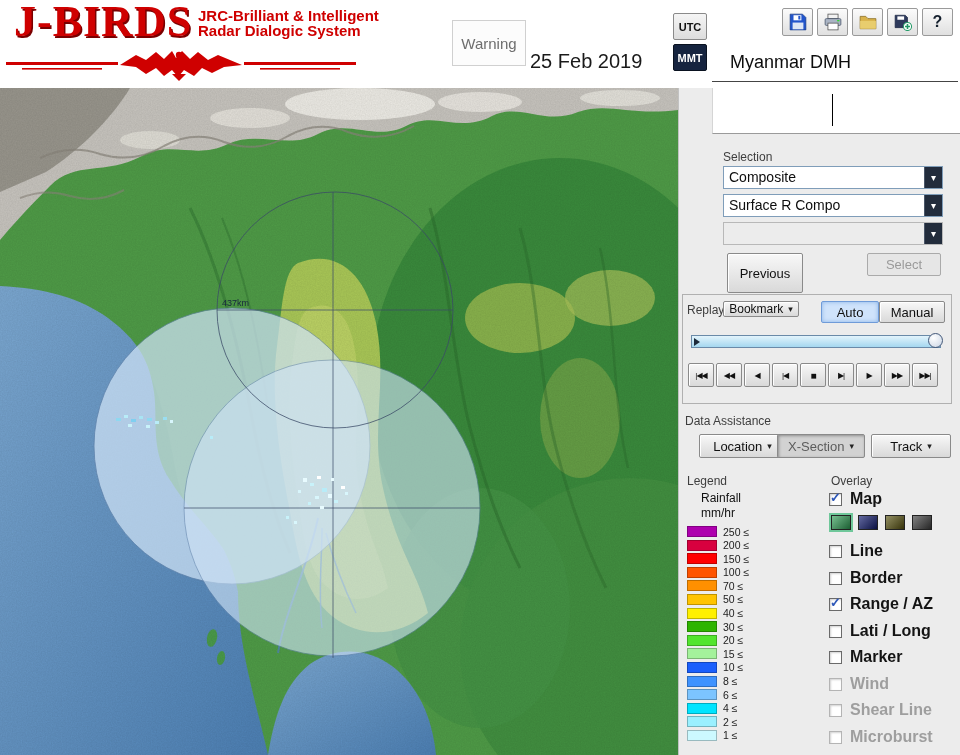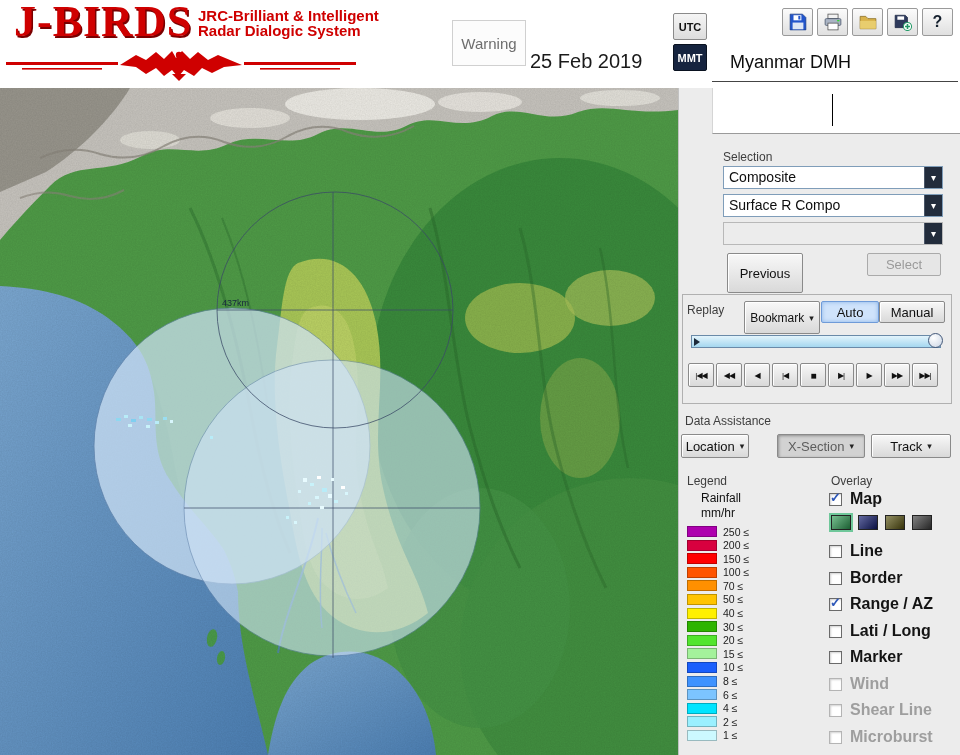--- a/index.html
+++ b/index.html
@@ -296,21 +296,21 @@
 
     <button class="btn" style="position:absolute;left:48px;top:165px;width:76px;height:40px;">
       <span>Previous</span>
     </button>
     <button class="btn disabled" style="position:absolute;left:188px;top:165px;width:74px;height:23px;">
       <span>Select</span>
     </button>
 
     <div class="group">
       <div class="p-label" style="left:4px;top:8px;">Replay</div>
-      <button class="btn" style="position:absolute;left:61px;top:6px;width:76px;height:33px;font-size:12px;">
+      <button class="btn" style="position:absolute;left:40px;top:6px;width:76px;height:16px;font-size:12px;">
         <span>Bookmark</span>
         <span class="dd">▾</span>
       </button>
       <button class="btn selected-blue" style="position:absolute;left:138px;top:6px;width:58px;height:22px;">
         <span>Auto</span>
       </button>
       <button class="btn" style="position:absolute;left:196px;top:6px;width:66px;height:22px;">
         <span>Manual</span>
       </button>
 
@@ -344,21 +344,21 @@
         <button class="btn pb-btn">
             <span>▶▶</span>
           </button>
         <button class="btn pb-btn">
             <span>▶▶|</span>
           </button>
       </div>
     </div>
 
     <div class="p-label" style="left:6px;top:326px;">Data Assistance</div>
-    <button class="btn da-btn" style="position:absolute;left:2px;width:68px;">
+    <button class="btn da-btn" style="position:absolute;left:20px;width:87px;">
       <span>Location</span>
       <span class="dd">▾</span>
     </button>
     <button class="btn da-btn pressed" style="position:absolute;left:98px;width:88px;">
       <span>X-Section</span>
       <span class="dd">▾</span>
     </button>
     <button class="btn da-btn" style="position:absolute;left:192px;width:80px;">
       <span>Track</span>
       <span class="dd">▾</span>

